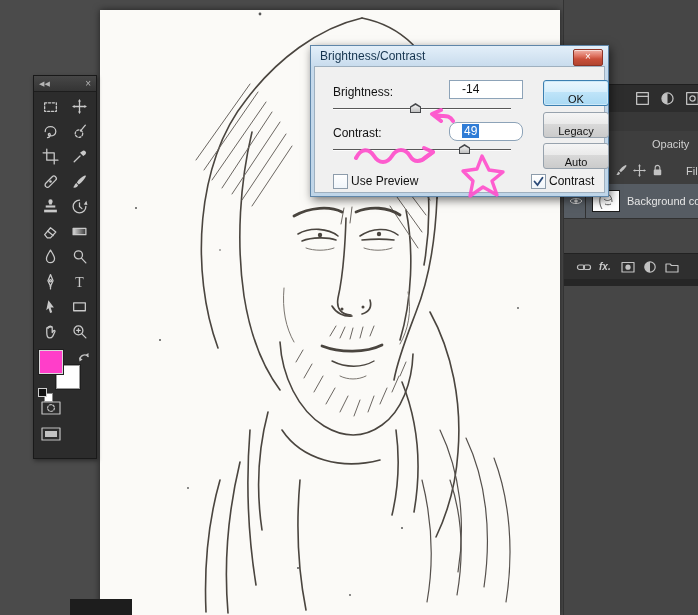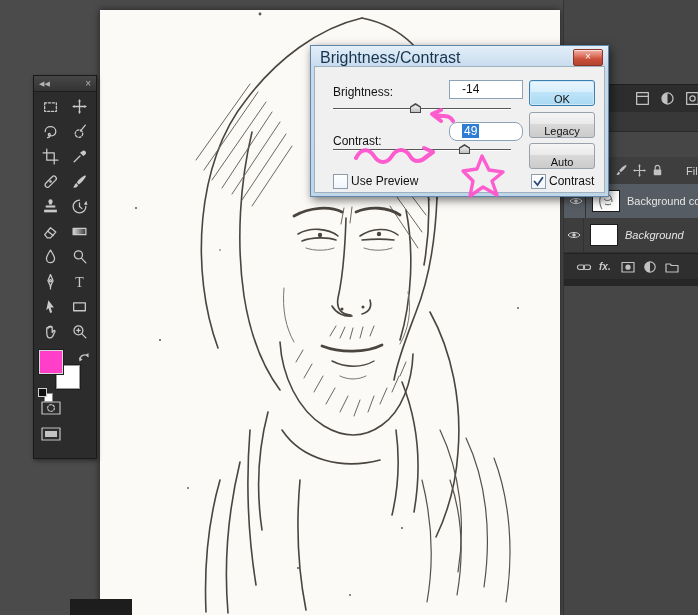--- a/index.html
+++ b/index.html
@@ -54,29 +54,29 @@
   .lname.it{font-style:italic;}
   .lbar{top:253px;height:26px;background:#2f2f2f;border-top:1px solid #222;text-align:right;}
   .lbar .bi{position:absolute;top:5px;}
   .fx{font-size:10px;font-style:italic;font-weight:bold;color:#c9c9c9;}
   .panel-end{top:279px;height:7px;background:#262626;}
   
   .dialog{position:absolute;left:310px;top:45px;width:297px;height:150px;z-index:10;
           background:linear-gradient(#e3eff9,#c6daec 22px,#bfd5e8);
           border:1px solid #5f86a9;box-shadow:2px 3px 9px rgba(0,0,0,.55);font-size:12px;color:#111;}
   .dlg-body{position:absolute;left:3px;top:20px;right:3px;bottom:3px;background:#f0f0f0;border:1px solid #9fb0bf;}
-  .dlg-title{position:absolute;left:9px;top:3px;font-size:16px;color:#15344f;}
+  .dlg-title{position:absolute;left:9px;top:3px;font-size:12px;color:#15344f;}
   .dlg-close{position:absolute;top:3px;right:5px;width:28px;height:15px;border:1px solid #8c3326;border-radius:2px;
              background:linear-gradient(#f0b4aa,#de7260 40%,#c94f3a 60%,#b24530);
              color:#fff;text-align:center;font-size:10px;line-height:13px;box-shadow:inset 0 1px 0 rgba(255,255,255,.55);}
   .lbl{position:absolute;left:22px;}
   .field{position:absolute;left:138px;width:60px;height:17px;background:#fff;border:1px solid #8da3b8;
          font-size:12px;line-height:17px;padding-left:12px;}
   .sel{background:#2f7cd6;color:#fff;padding:0 2px;}
-  .btn{position:absolute;left:218px;width:66px;height:16px;font-family:"Liberation Sans",sans-serif;font-size:11px;color:#111;
+  .btn{position:absolute;left:232px;width:66px;height:16px;font-family:"Liberation Sans",sans-serif;font-size:11px;color:#111;
        background:linear-gradient(#f5f5f5,#eaeaea 45%,#d9d9d9 46%,#cbcbcb);
        border:1px solid #97a2ad;border-radius:3px;padding:12px;}
   .btn.ok{background:linear-gradient(#eaf6fd,#d7effc 45%,#bfe4f9 46%,#a9d9f3);
           border-color:#3c7fb1;box-shadow:inset 0 0 0 1px #cde9f8;}
   .track{position:absolute;left:22px;width:178px;height:1px;background:#575757;box-shadow:0 1px 0 rgba(255,255,255,.85);}
   .thumb{position:absolute;width:11px;height:10px;}
   .thumb:before{content:"";position:absolute;inset:0;background:#45474a;
                 clip-path:polygon(50% 0,100% 36%,100% 100%,0 100%,0 36%);}
   .thumb:after{content:"";position:absolute;left:1px;right:1px;top:2px;bottom:1px;
                background:linear-gradient(#f3f3f3,#c0c0c0);
@@ -354,20 +354,23 @@
       <div class="di" style="left:95px;"><svg class="pi" width="17" height="17" viewBox="0 0 16 16">
             <circle cx="8" cy="8" r="5.2"></circle>
             <path class="f" d="M8 2.8a5.2 5.2 0 000 10.4z"></path>
           </svg></div>
       <div class="di" style="left:120px;"><svg class="pi" width="17" height="17" viewBox="0 0 16 16">
             <rect x="2.5" y="2.5" width="11" height="11"></rect>
             <circle cx="8" cy="8" r="2.5"></circle>
           </svg></div>
     </div>
     <div class="strip2"></div>
+    <div class="oprow">
+      <span class="ptext" style="left:88px;">Opacity</span>
+    </div>
     <div class="lockrow">
       <div class="li" style="left:50px;"><svg class="pi" width="15" height="15" viewBox="0 0 16 16">
             <path class="f" d="M12.5 2c-2.5 1-5.5 3.5-7 6l1.8 1.8C9.7 8.2 12 5.5 13.5 3z"></path>
             <path class="f" d="M5 9c-1.5.7-1 2.5-2.5 3.4 1.6.7 3.4 0 4-1.6z"></path>
           </svg></div>
       <div class="li" style="left:68px;"><svg class="pi" width="15" height="15" viewBox="0 0 16 16">
             <path d="M8 3v10M3 8h10"></path>
             <path class="f" d="M8 1L6.6 3.4h2.8zM8 15l-1.4-2.4h2.8zM1 8l2.4-1.4v2.8zM15 8l-2.4-1.4v2.8z"></path>
           </svg></div>
       <div class="li" style="left:86px;"><svg class="pi" width="15" height="15" viewBox="0 0 16 16">
@@ -386,30 +389,20 @@
       <div class="lthumb"><svg width="26" height="20" viewBox="0 0 26 20">
             <g stroke="#5e5e5e" fill="none" stroke-width="1">
               <path d="M9 2C6 7 6 13 9 18"></path>
               <path d="M9 2c6-1 10 3 10 9"></path>
               <path d="M11 8c2 2 5 2 7 0"></path>
               <path d="M12 13c2 1 4 1 6 0"></path>
             </g>
           </svg></div>
       <span class="lname">Background copy</span>
     </div>
-    <div class="lrow plain" style="top:218px;">
-      <div class="eyec">
-          <svg width="14" height="10" viewBox="0 0 14 10">
-            <path d="M1 5C3.5 1.6 10.5 1.6 13 5 10.5 8.4 3.5 8.4 1 5z" fill="none" stroke="#cfcfcf"></path>
-            <circle cx="7" cy="5" r="1.8" fill="#cfcfcf"></circle>
-          </svg>
-        </div>
-      <div class="lthumb"></div>
-      <span class="lname it">Background</span>
-    </div>
     <div class="lbar">
       <div class="bi" style="left:12px;"><svg class="pi" width="16" height="16" viewBox="0 0 16 16">
             <rect x="1.5" y="6" width="7" height="4.5" rx="2"></rect>
             <rect x="7.5" y="6" width="7" height="4.5" rx="2"></rect>
           </svg></div>
       <span class="bi fx" style="left:35px;top:7px;">fx.</span>
       <div class="bi" style="left:56px;"><svg class="pi" width="16" height="16" viewBox="0 0 16 16">
             <rect x="2" y="3.5" width="12" height="9.5"></rect>
             <circle class="f" cx="8" cy="8.2" r="2.6"></circle>
           </svg></div>
@@ -428,21 +421,21 @@
     <div class="dlg-body"></div>
     <div class="dlg-title">Brightness/Contrast</div>
     <div class="dlg-close"><span>×</span></div>
 
     <div class="lbl" style="top:39px;">Brightness:</div>
     <div class="field" style="top:34px;"><span>-14</span></div>
     <button class="btn ok" style="top:34px;">OK</button>
     <div class="track" style="top:62px;"></div>
     <div class="thumb" style="left:99px;top:57px;"></div>
 
-    <div class="lbl" style="top:80px;margin-top:8px;">Contrast:</div>
+    <div class="lbl" style="top:80px;">Contrast:</div>
     <div class="field" style="top:76px;border-radius:8px;"><span class="sel">49</span></div>
     <button class="btn" style="top:66px;">Legacy</button>
     <div class="track" style="top:103px;"></div>
     <div class="thumb" style="left:148px;top:98px;"></div>
     <button class="btn" style="top:97px;">Auto</button>
 
     <div class="cbbox" style="left:22px;top:128px;"></div>
     <span class="cblbl" style="left:40px;top:128px;">Use Preview</span>
     <div class="cbbox" style="left:220px;top:128px;">
       <svg width="13" height="13" viewBox="0 0 13 13">

